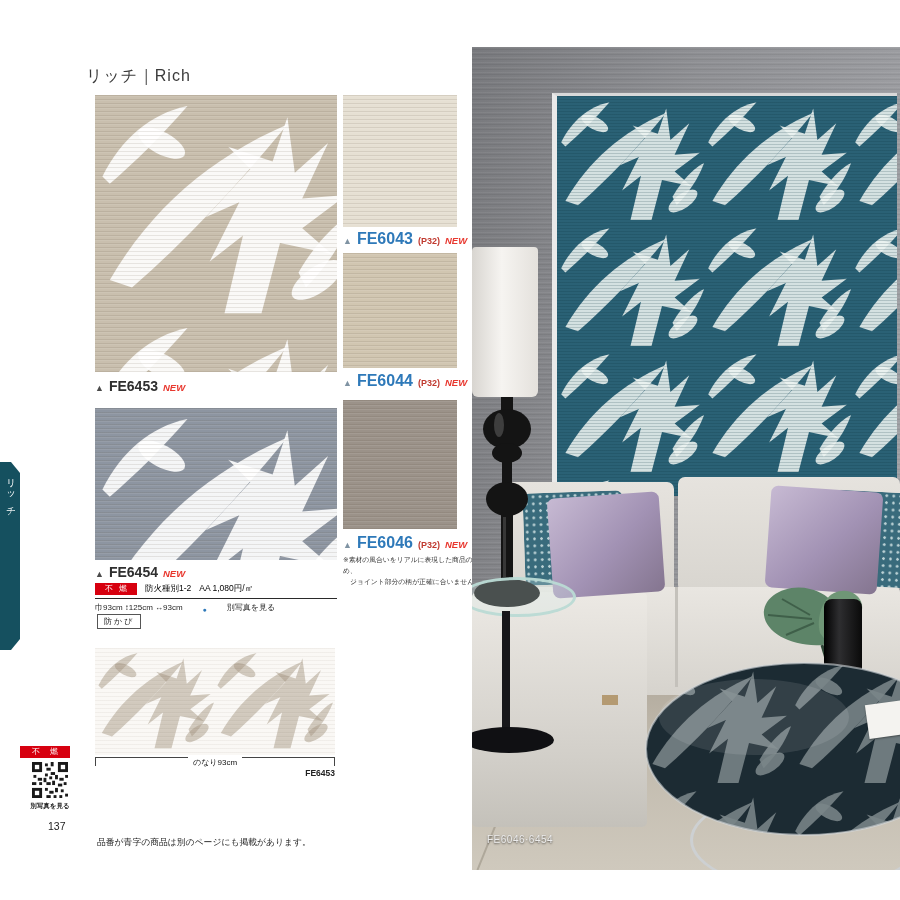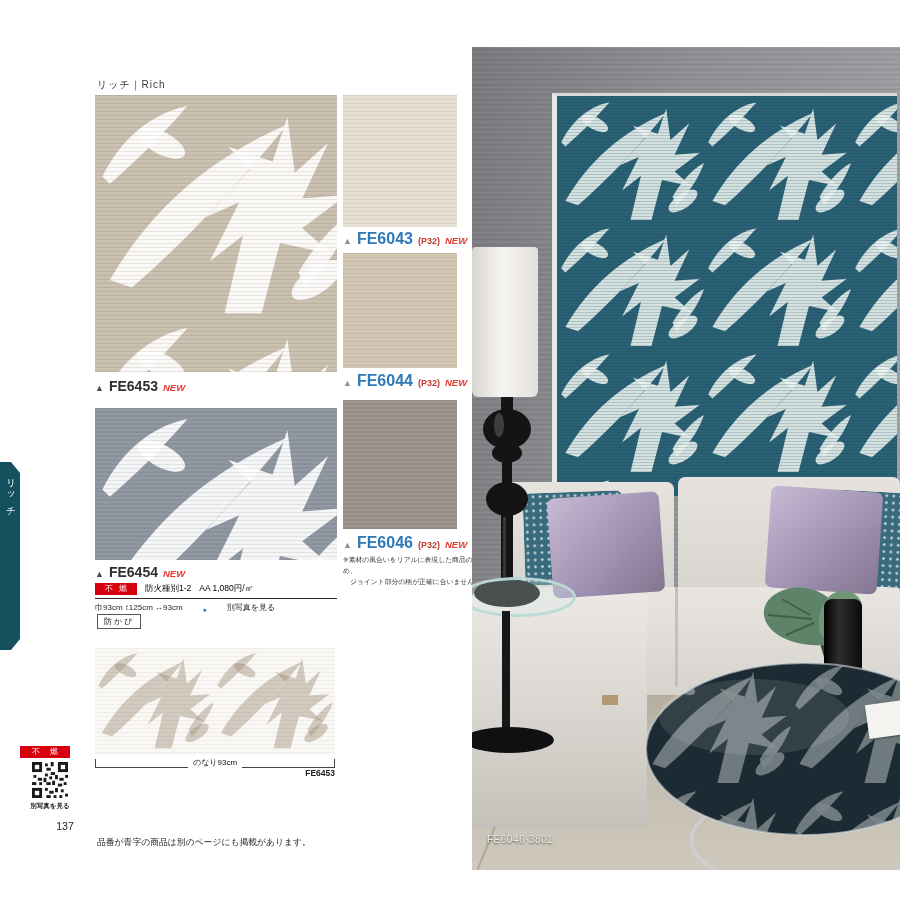--- a/index.html
+++ b/index.html
@@ -1,49 +1,49 @@
 <!DOCTYPE html>
 <html><head>
 <meta charset="utf-8">
 <style>
   html,body{margin:0;padding:0;background:#ffffff;font-family:"Liberation Sans","DejaVu Sans",sans-serif;}
   #canvas{position:relative;width:900px;height:900px;background:#ffffff;overflow:hidden;}
   .abs{position:absolute;}
   .svgfill{position:absolute;left:0;top:0;width:100%;height:100%;}
   
-  .page-title{left:97px;top:66px;font-size:10px;color:#3a3a3a;letter-spacing:1px;margin-top:12px;}
+  .page-title{left:86px;top:66px;font-size:16px;color:#3a3a3a;letter-spacing:1px;}
   .swatch{overflow:hidden;}
   .tex-h{position:absolute;left:0;top:0;width:100%;height:100%;
          background:repeating-linear-gradient(180deg,rgba(90,78,60,.12) 0 1px,rgba(255,255,255,.08) 1px 2px,transparent 2px 4px);}
   .label-row{display:flex;align-items:baseline;gap:5px;white-space:nowrap;}
   .tri-dark{color:#4a4a4a;font-size:9px;}
   .tri-blue{color:#7f93a3;font-size:9px;}
   .code-dark{color:#2f2f2f;font-weight:bold;font-size:14px;}
   .code-blue{color:#2e79b9;font-weight:bold;font-size:16px;}
   .pref{color:#c03a30;font-size:9px;font-weight:bold;}
   .new{color:#e8382f;font-size:9.5px;font-weight:bold;font-style:italic;}
   .badge-red{display:inline-block;background:#d7000f;color:#fff;font-size:8px;letter-spacing:6px;
              padding:2px 4px 2px 10px;line-height:1;vertical-align:middle;}
   .spec-row1{left:95px;top:583px;display:flex;align-items:center;gap:8px;font-size:8.5px;}
   .spec-rule{left:95px;top:598px;width:242px;border-top:1.5px solid #2a2a2a;height:0;}
   .spec-row2{left:95px;top:602px;display:flex;align-items:flex-end;gap:20px;font-size:8px;color:#1f1f1f;}
   .dot-blue{color:#2e79b9;font-size:7px;}
   .antimold{left:97px;top:614px;border:1px solid #555;font-size:8px;padding:1px 6px;color:#222;letter-spacing:2px;}
   .note-small{font-size:6.8px;color:#333;line-height:1.6;}
-  .dim-line{display:flex;align-items:flex-end;width:240px;}
+  .dim-line{display:flex;align-items:flex-start;width:240px;}
   .dim-line .tick{width:1px;height:9px;background:#444;}
   .dim-line .seg{flex:1;height:1px;background:#444;}
   .dim-line .lab{font-size:8px;color:#111;padding:0 5px;white-space:nowrap;}
   
   .side-tab{left:0;top:462px;width:20px;height:188px;background:#15505f;
             clip-path:polygon(0 0,11px 0,20px 11px,20px calc(100% - 11px),11px 100%,0 100%);}
   .side-tab span{position:absolute;left:4px;top:10px;writing-mode:vertical-rl;color:#fff;font-size:9.5px;letter-spacing:3px;}
   
   .qr{left:32px;top:762px;width:36px;height:36px;background:#fff;}
-  .page-num{left:48px;top:820px;width:34px;text-align:center;font-size:10.5px;color:#222;}
+  .page-num{left:48px;top:820px;width:34px;text-align:left;font-size:10.5px;color:#222;}
   .bottom-note{left:97px;top:837px;font-size:8.8px;color:#1d1d1d;text-align:center;}
   
   #photo{left:472px;top:47px;width:428px;height:823px;overflow:hidden;
          background:linear-gradient(100deg,#78797d 0%,#8f9094 40%,#a4a5a9 100%);}
   #photo .wall-tex{position:absolute;left:0;top:0;width:100%;height:600px;
          background:repeating-linear-gradient(180deg,rgba(255,255,255,.06) 0 1px,rgba(0,0,0,.06) 2px 3px,transparent 3px 5px);}
   .floor{left:0;top:588px;width:428px;height:235px;
          background:linear-gradient(180deg,#a8a093 0%,#c0b9ac 45%,#cfc9bd 100%);}
   .grout{background:#968e80;opacity:.55;}
   .panel{left:80px;top:46px;width:340px;height:400px;background:#2a6175;
@@ -302,16 +302,16 @@
         </defs>
       <ellipse cx="160" cy="90" rx="158" ry="86" fill="#1c2b33"></ellipse>
       <g clip-path="url(#tableClip)" opacity="0.45">
         <rect width="320" height="180" fill="url(#patPanel)"></rect>
       </g>
       <ellipse cx="110" cy="58" rx="95" ry="38" fill="rgba(255,255,255,0.10)"></ellipse>
       <ellipse cx="160" cy="90" rx="158" ry="86" fill="none" stroke="rgba(210,215,218,0.6)" stroke-width="2"></ellipse>
     </svg>
     <div class="abs paper"></div>
 
-    <div class="abs photo-caption">FE6046·3801</div>
+    <div class="abs photo-caption">FE6046·6454</div>
   </div>
 
 </div>
 
 </body></html>

